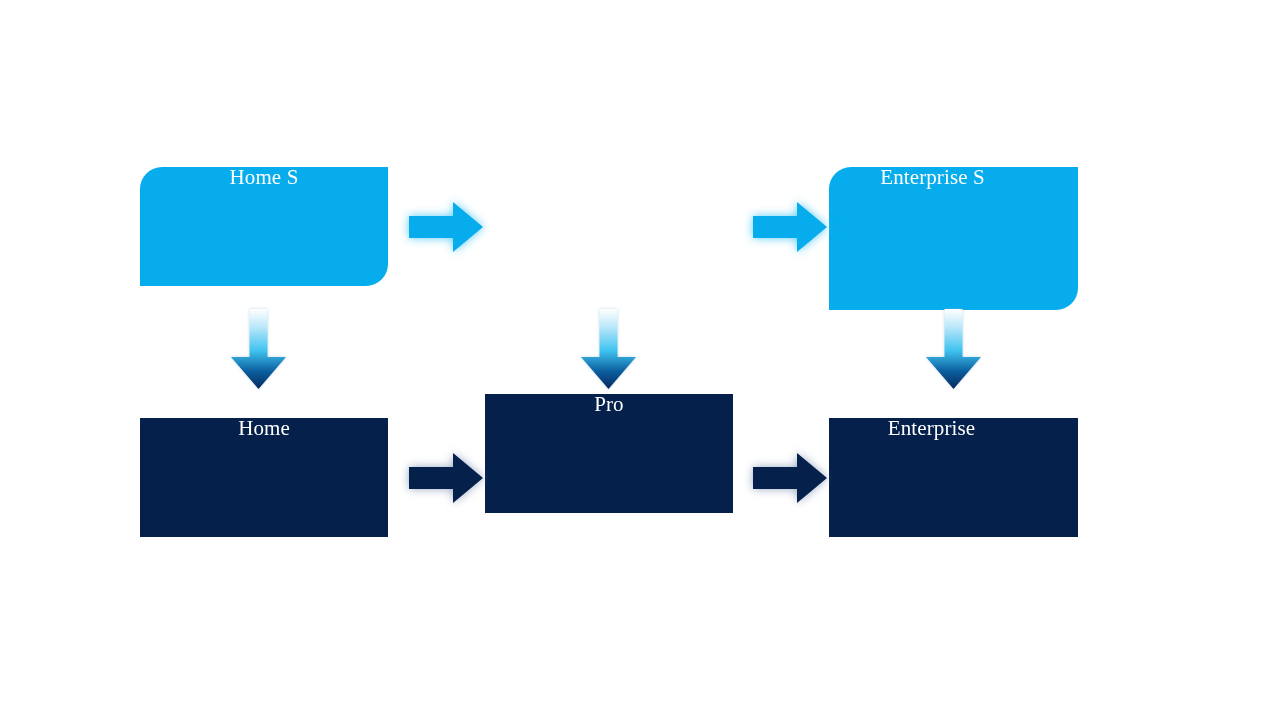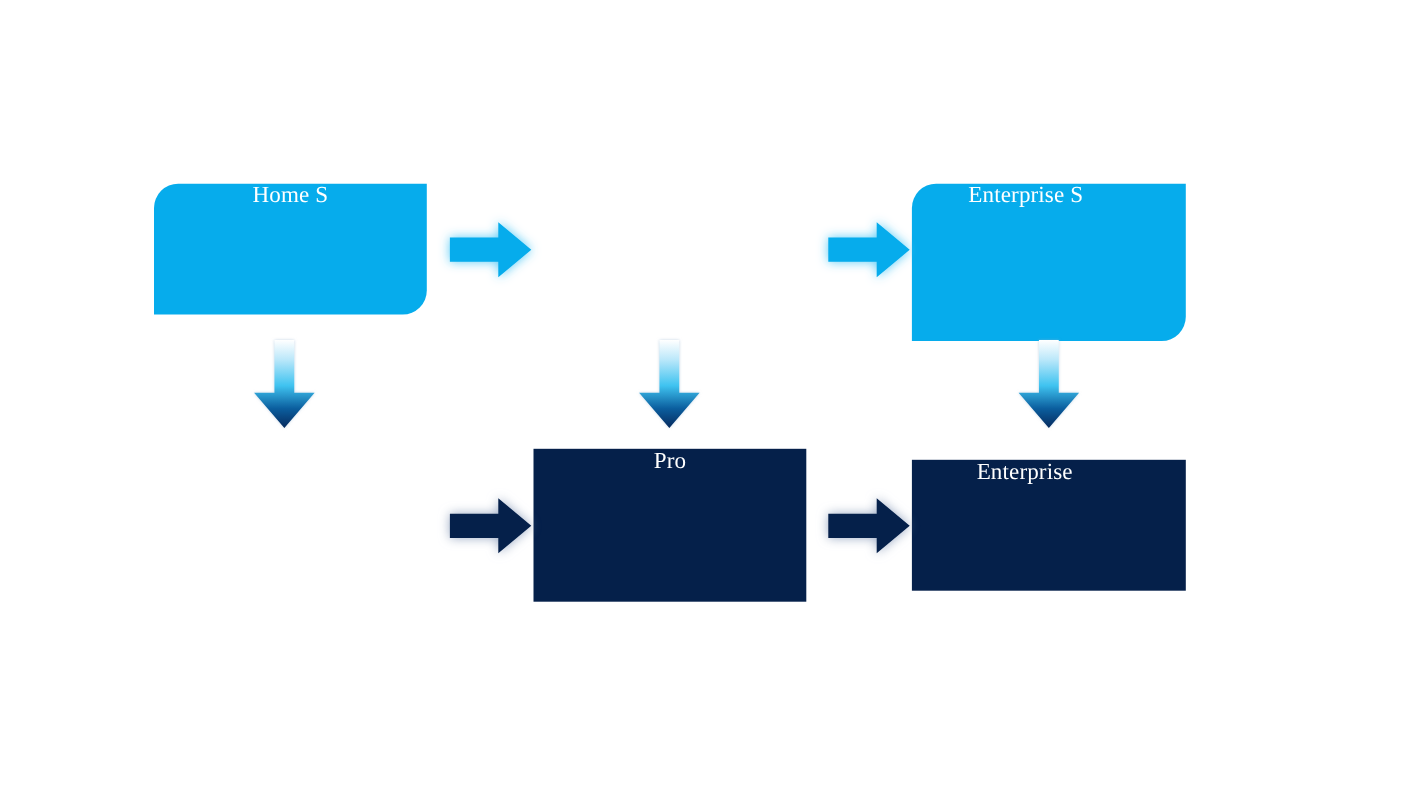--- a/index.html
+++ b/index.html
@@ -136,22 +136,25 @@
           <stop offset="22%" stop-color="#BCE8FA"></stop>
           <stop offset="52%" stop-color="#3FC3F0"></stop>
           <stop offset="78%" stop-color="#0B5E9E"></stop>
           <stop offset="100%" stop-color="#062A5E"></stop>
         </linearGradient>
       </defs>
       <path d="M18.5,0 L36.5,0 L36.5,48 L55,48 L27.5,80 L0,48 L18.5,48 Z" fill="url(#downGrad3)"></path>
     </svg>
   </div>
 
+  <div class="node node-bottom" style="left:140px; top:418px; width:248px; height:119px;">
+    <span class="node-label">Home</span>
+  </div>
 
-  <div class="node node-bottom" style="left:485px; top:408px; width:248px; height:139px;">
+  <div class="node node-bottom" style="left:485px; top:394px; width:248px; height:119px;">
     <span class="node-label">Pro</span>
   </div>
 
   <div class="node node-bottom label-left" style="left:829px; top:418px; width:249px; height:119px;">
     <span class="node-label">Enterprise</span>
   </div>
 
   <div class="arrow arrow-right-navy" style="left:409px; top:453px;">
     <svg width="74" height="50" viewBox="0 0 74 50">
       <path d="M0,14 L44,14 L44,0 L74,25 L44,50 L44,36 L0,36 Z" fill="#05204A"></path>

